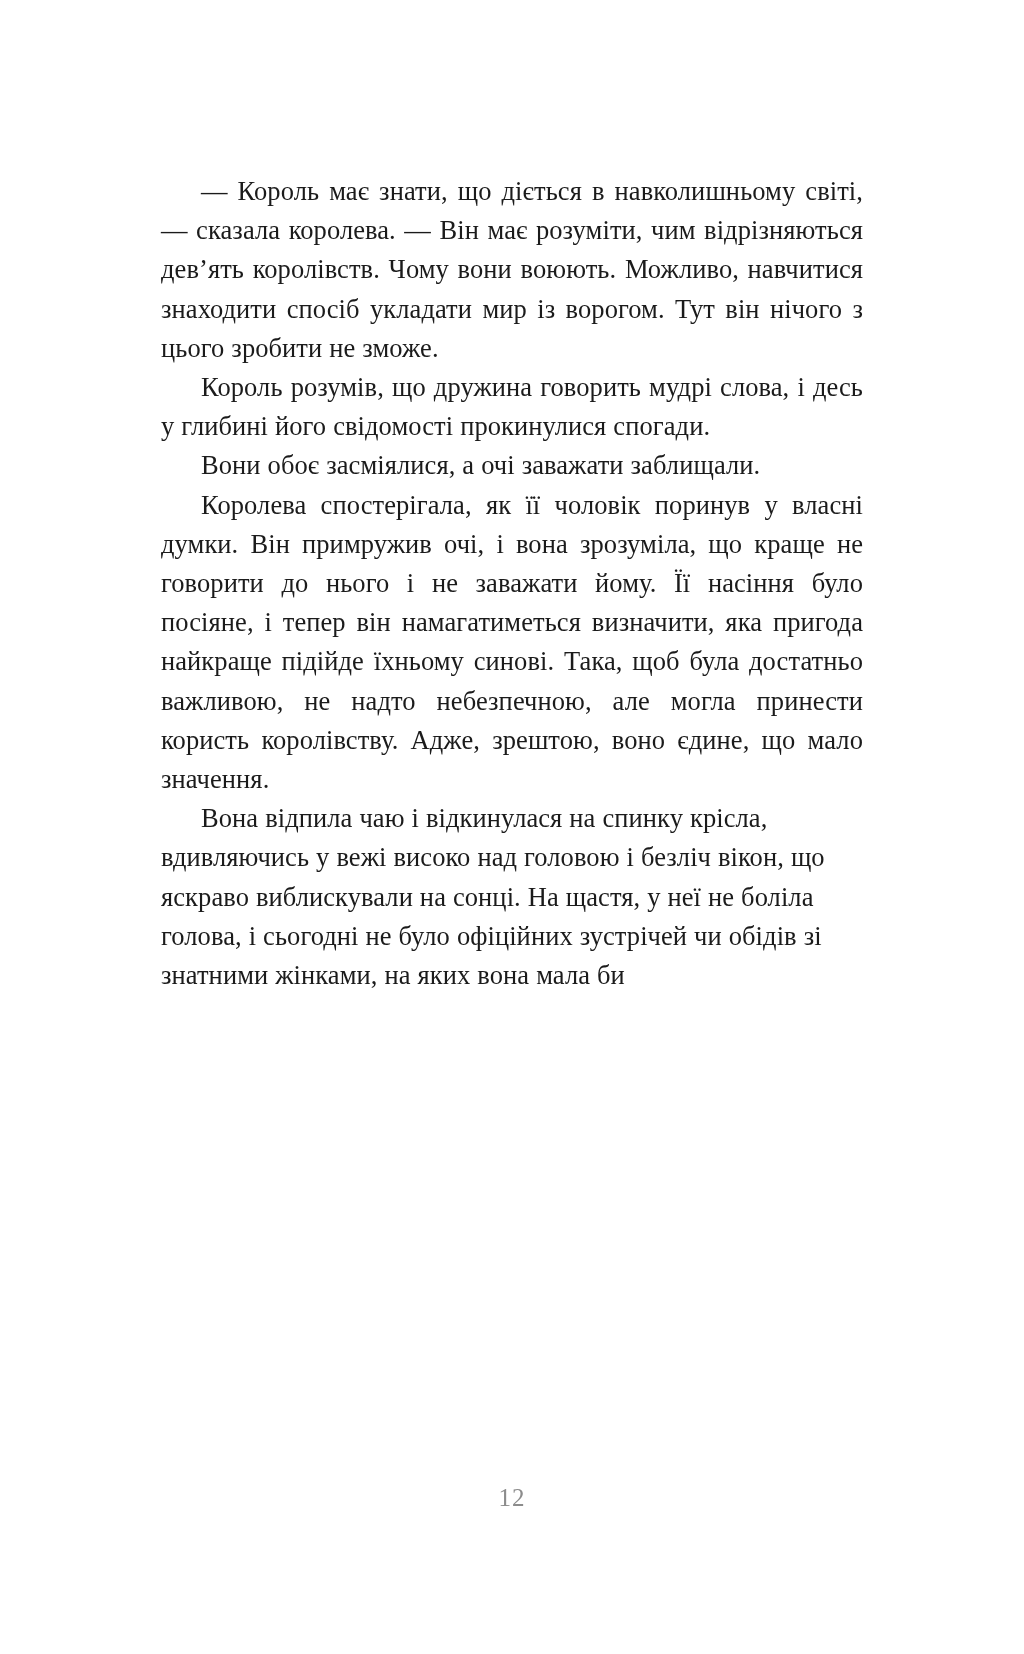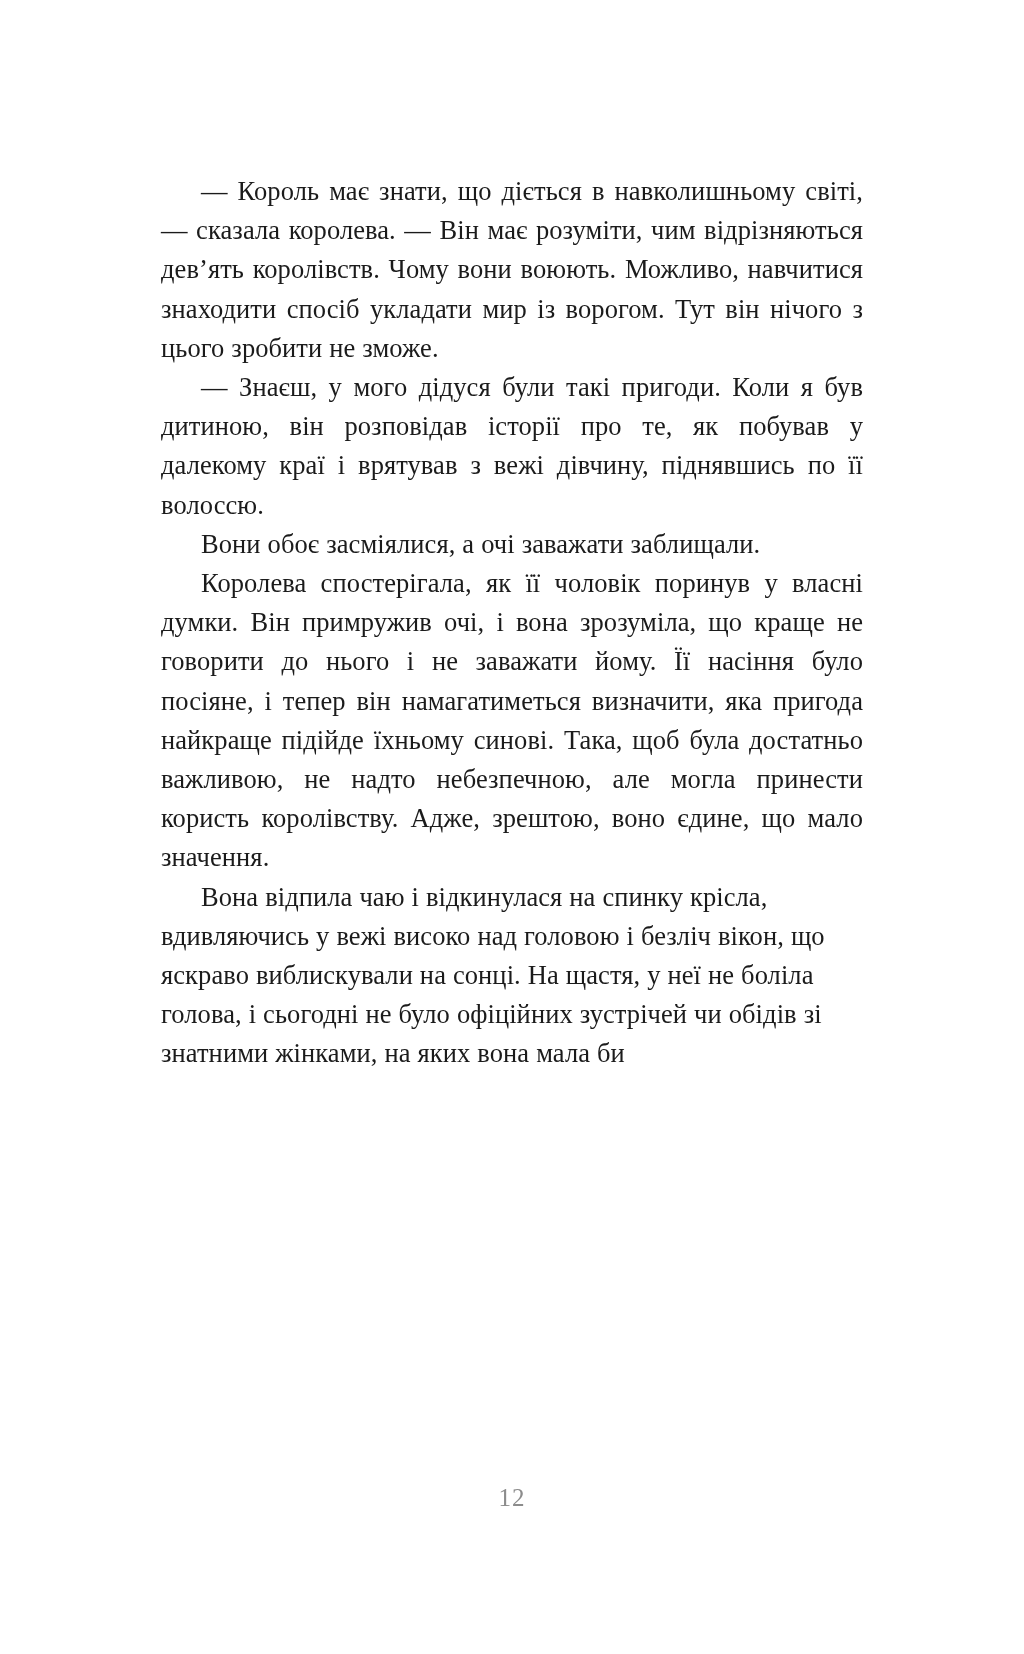--- a/index.html
+++ b/index.html
@@ -58,21 +58,21 @@
     letter-spacing: 0.04em;
   }
 </style>
 </head>
 <body>
 
 <div class="page">
 
   <div class="text-block">
     <p class="para">— Король має знати, що діється в навколишньому світі, — сказала королева. — Він має розуміти, чим відрізняються дев’ять королівств. Чому вони воюють. Можливо, навчитися знаходити спосіб укладати мир із ворогом. Тут він нічого з цього зробити не зможе.</p>
-    <p class="para">— Знаєш, у мого дідуся були такі пригоди. Коли я був дитиною, він розповідав історії про те, як побував у далекому краї і врятував з вежі дівчину, піднявшись по її волоссю.</p>
+    <p class="para">Король розумів, що дружина говорить мудрі слова, і десь у глибині його свідомості прокинулися спогади.</p>
     <p class="para">Вони обоє засміялися, а очі заважати заблищали.</p>
     <p class="para">Королева спостерігала, як її чоловік поринув у власні думки. Він примружив очі, і вона зрозуміла, що краще не говорити до нього і не заважати йому. Її насіння було посіяне, і тепер він намагатиметься визначити, яка пригода найкраще підійде їхньому синові. Така, щоб була достатньо важливою, не надто небезпечною, але могла принести користь королівству. Адже, зрештою, воно єдине, що мало значення.</p>
     <p class="para">Вона відпила чаю і відкинулася на спинку крісла, вдивляючись у вежі високо над головою і безліч вікон, що яскраво виблискували на сонці. На щастя, у неї не боліла голова, і сьогодні не було офіційних зустрічей чи обідів зі знатними жінками, на яких вона мала би</p>
   </div>
 
   <div class="page-number">12</div>
 
 </div>
 
 </body></html>

